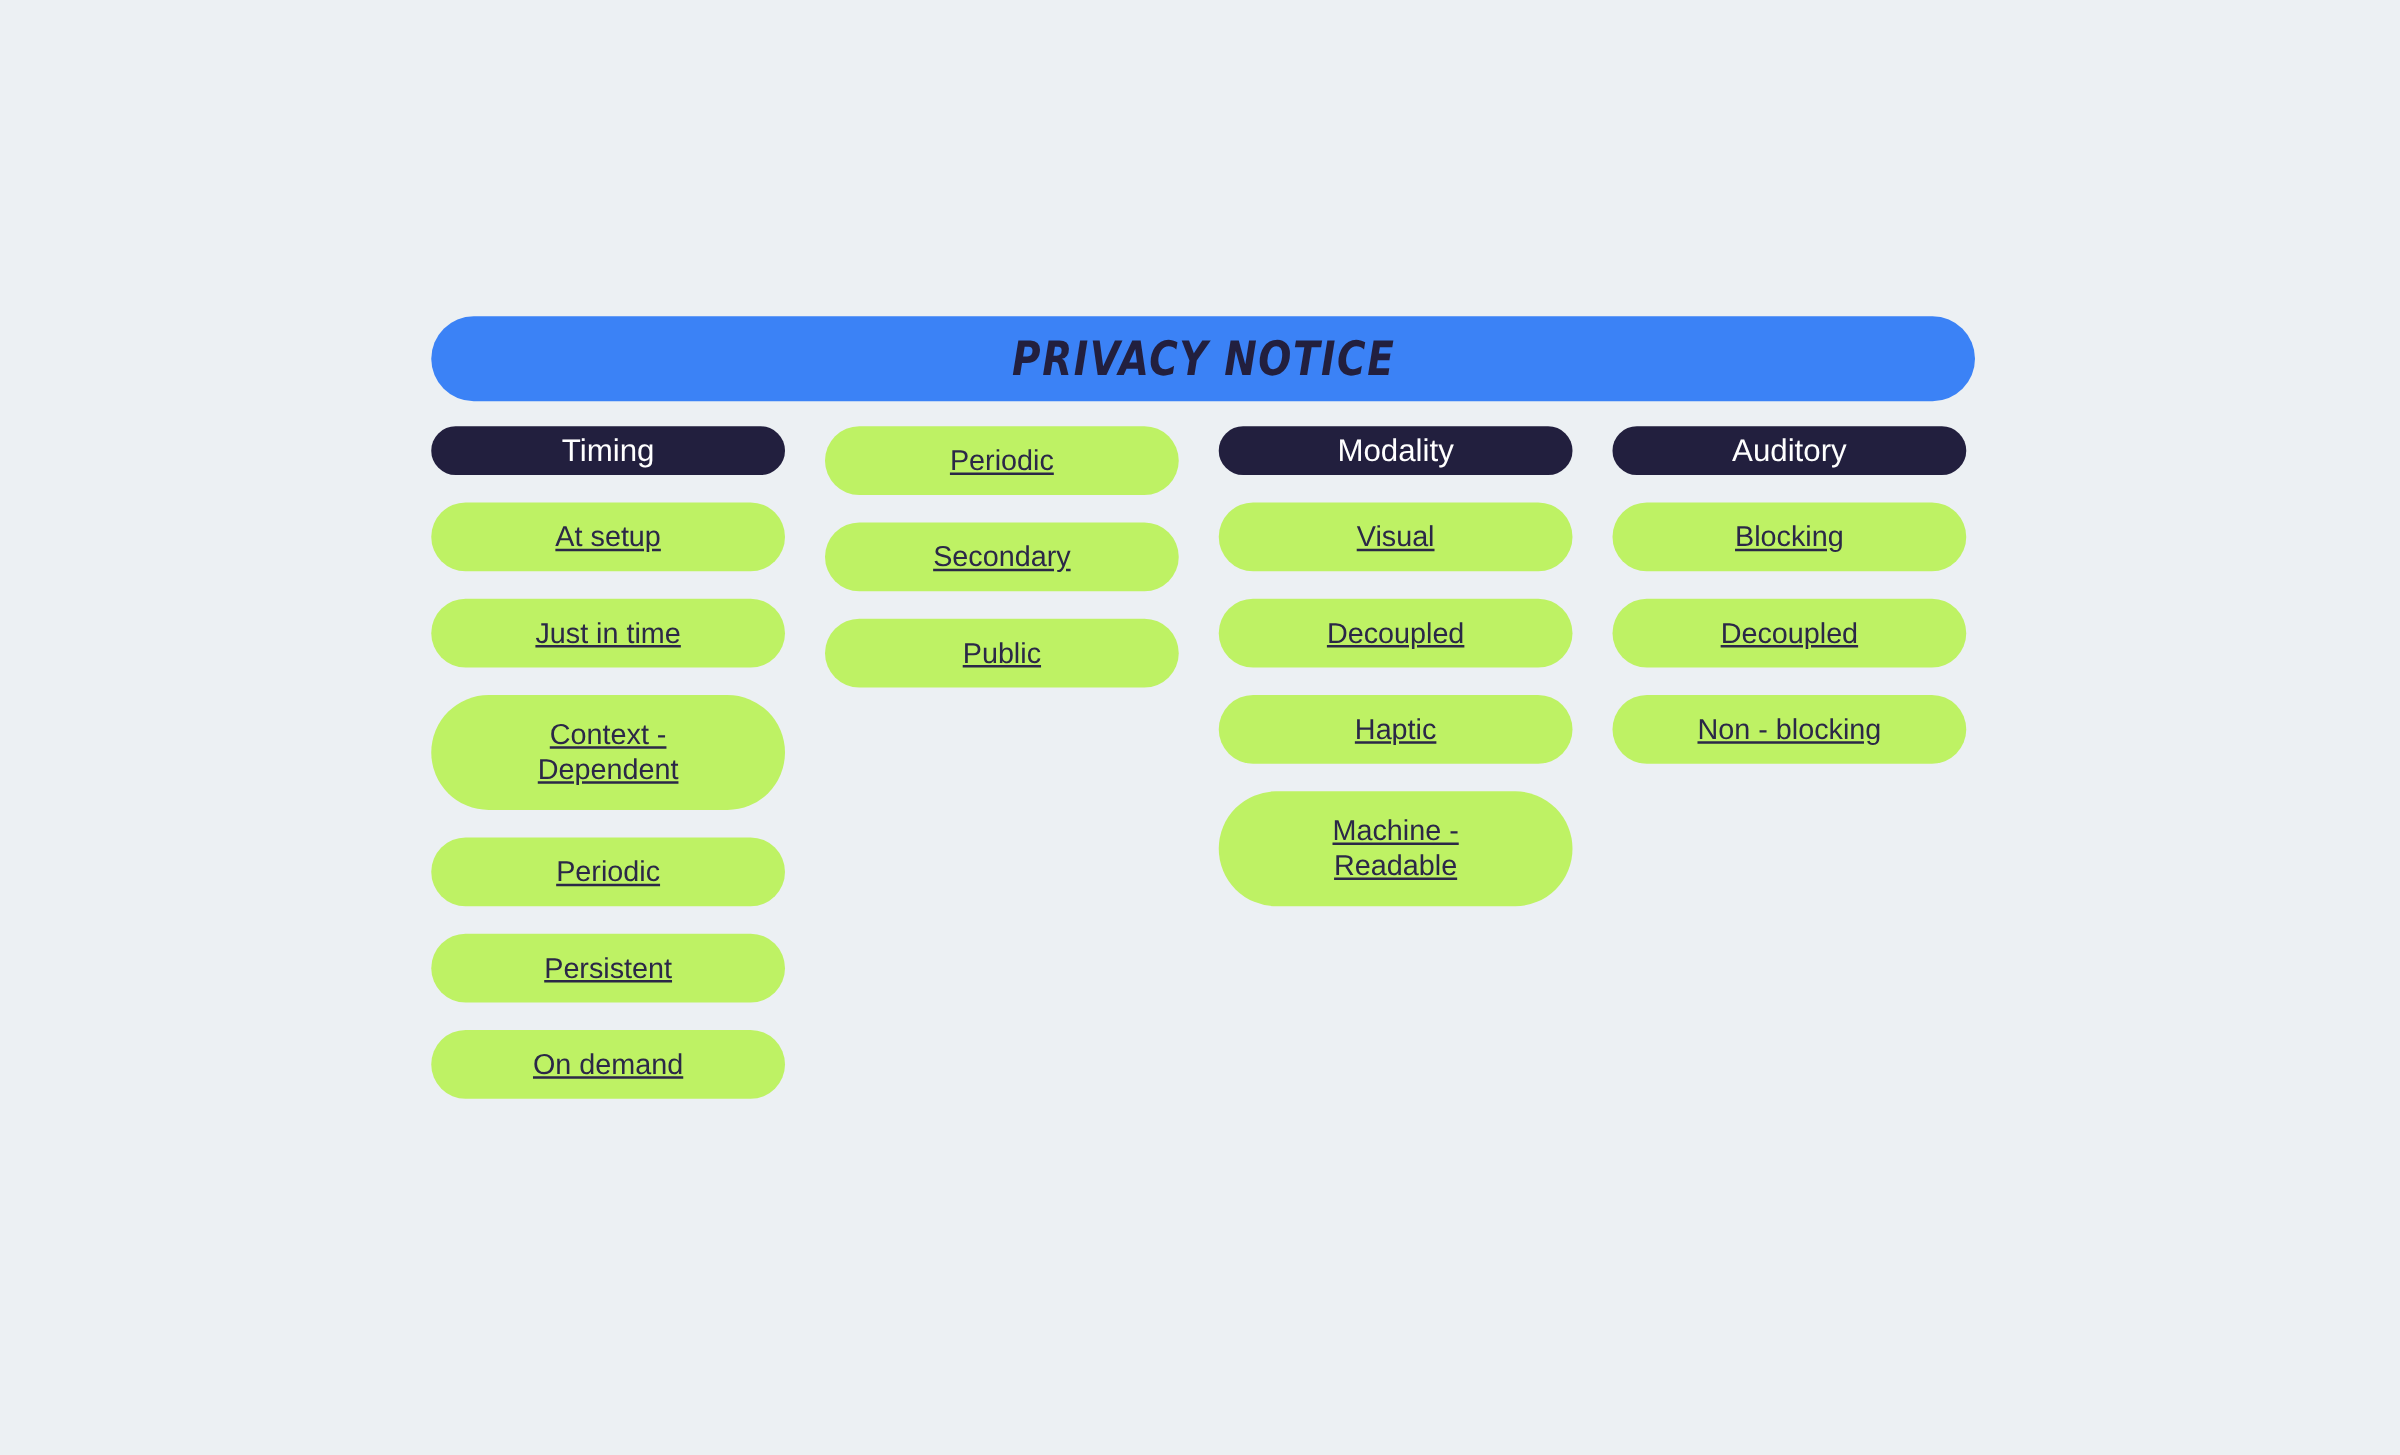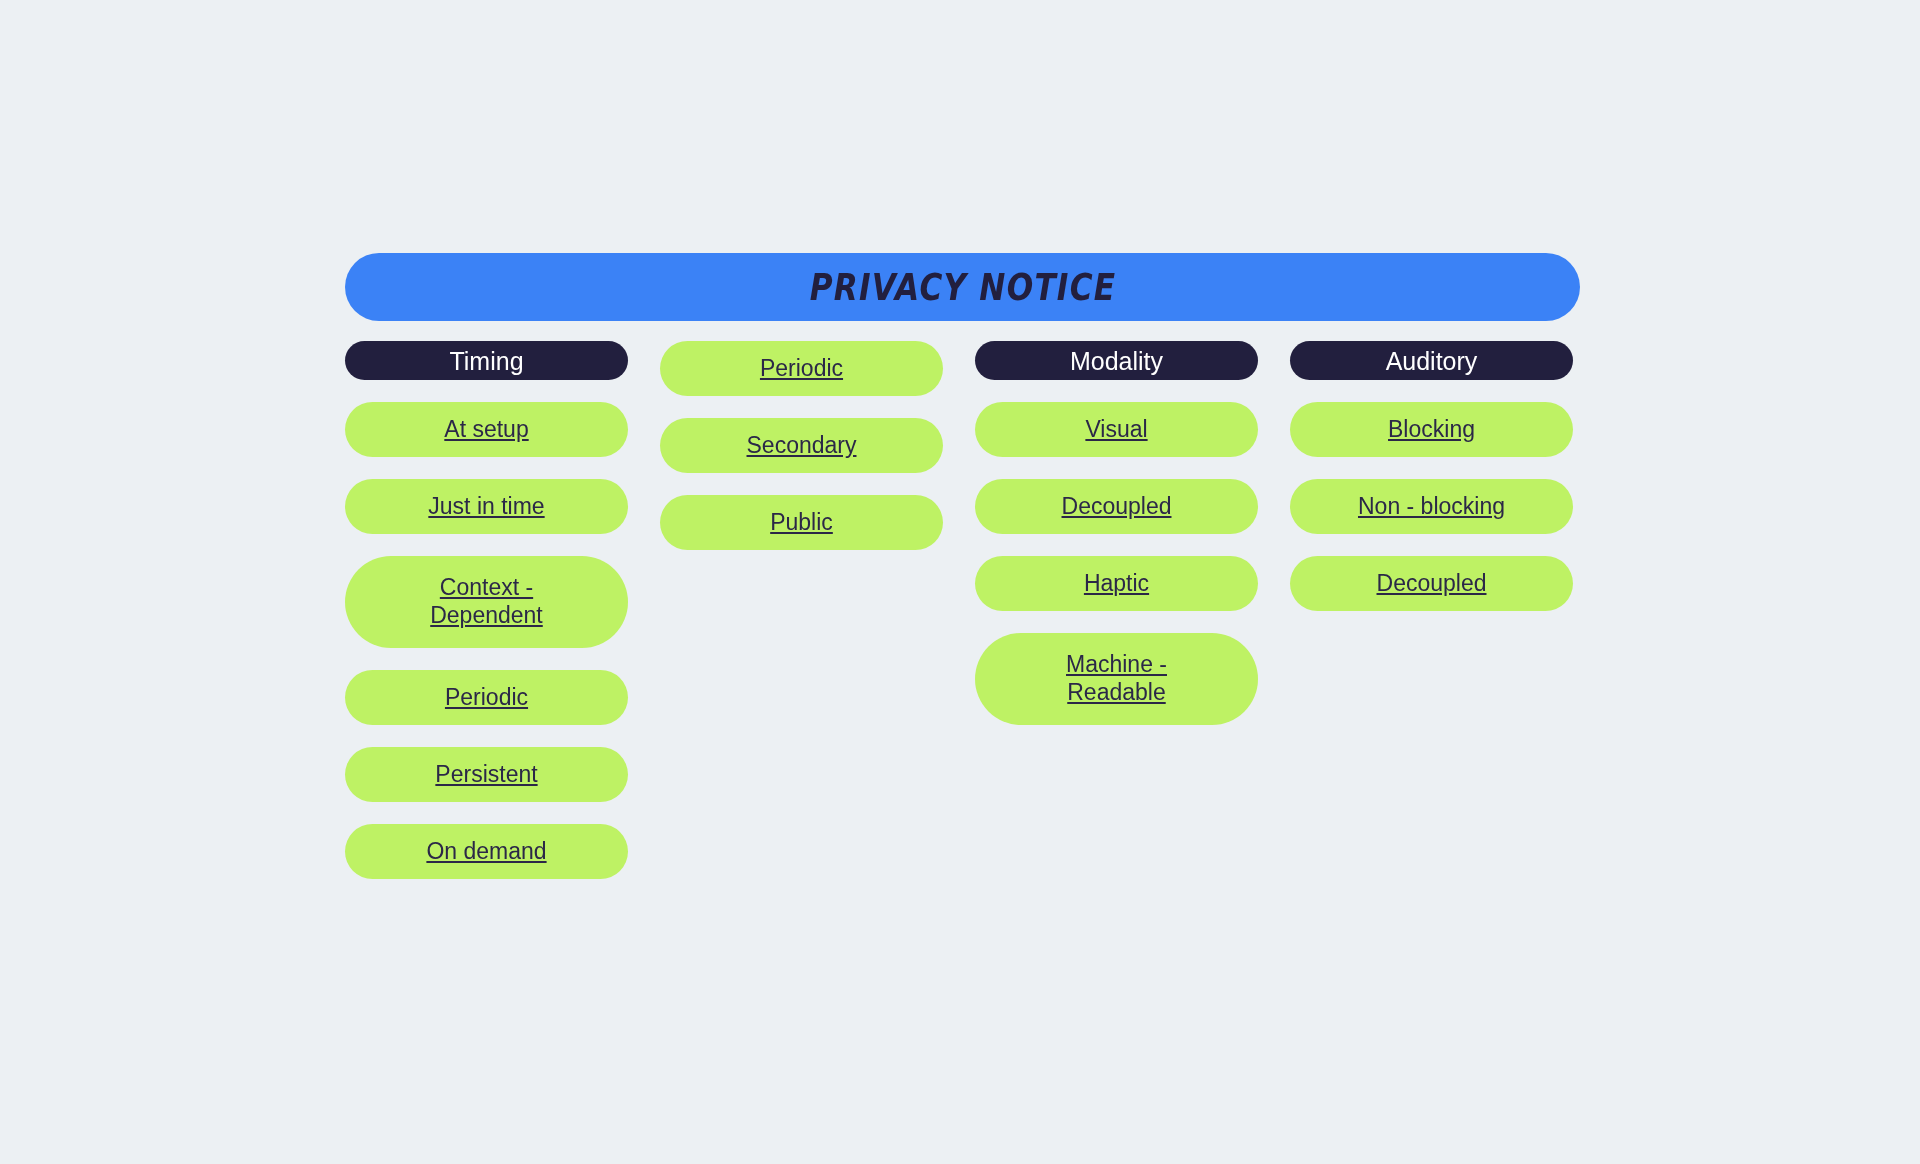--- a/index.html
+++ b/index.html
@@ -158,21 +158,21 @@
             <span class="line">Readable</span>
           </span>
         </div>
       </div>
       <div class="column">
         <div class="pill pill-header">Auditory</div>
         <div class="pill pill-item">
           <span>Blocking</span>
         </div>
         <div class="pill pill-item">
-          <span>Non - blocking</span>
+          <span>Decoupled</span>
         </div>
         <div class="pill pill-item">
-          <span>Decoupled</span>
+          <span>Non - blocking</span>
         </div>
       </div>
     </div>
 
 </div>
 
 </body></html>

